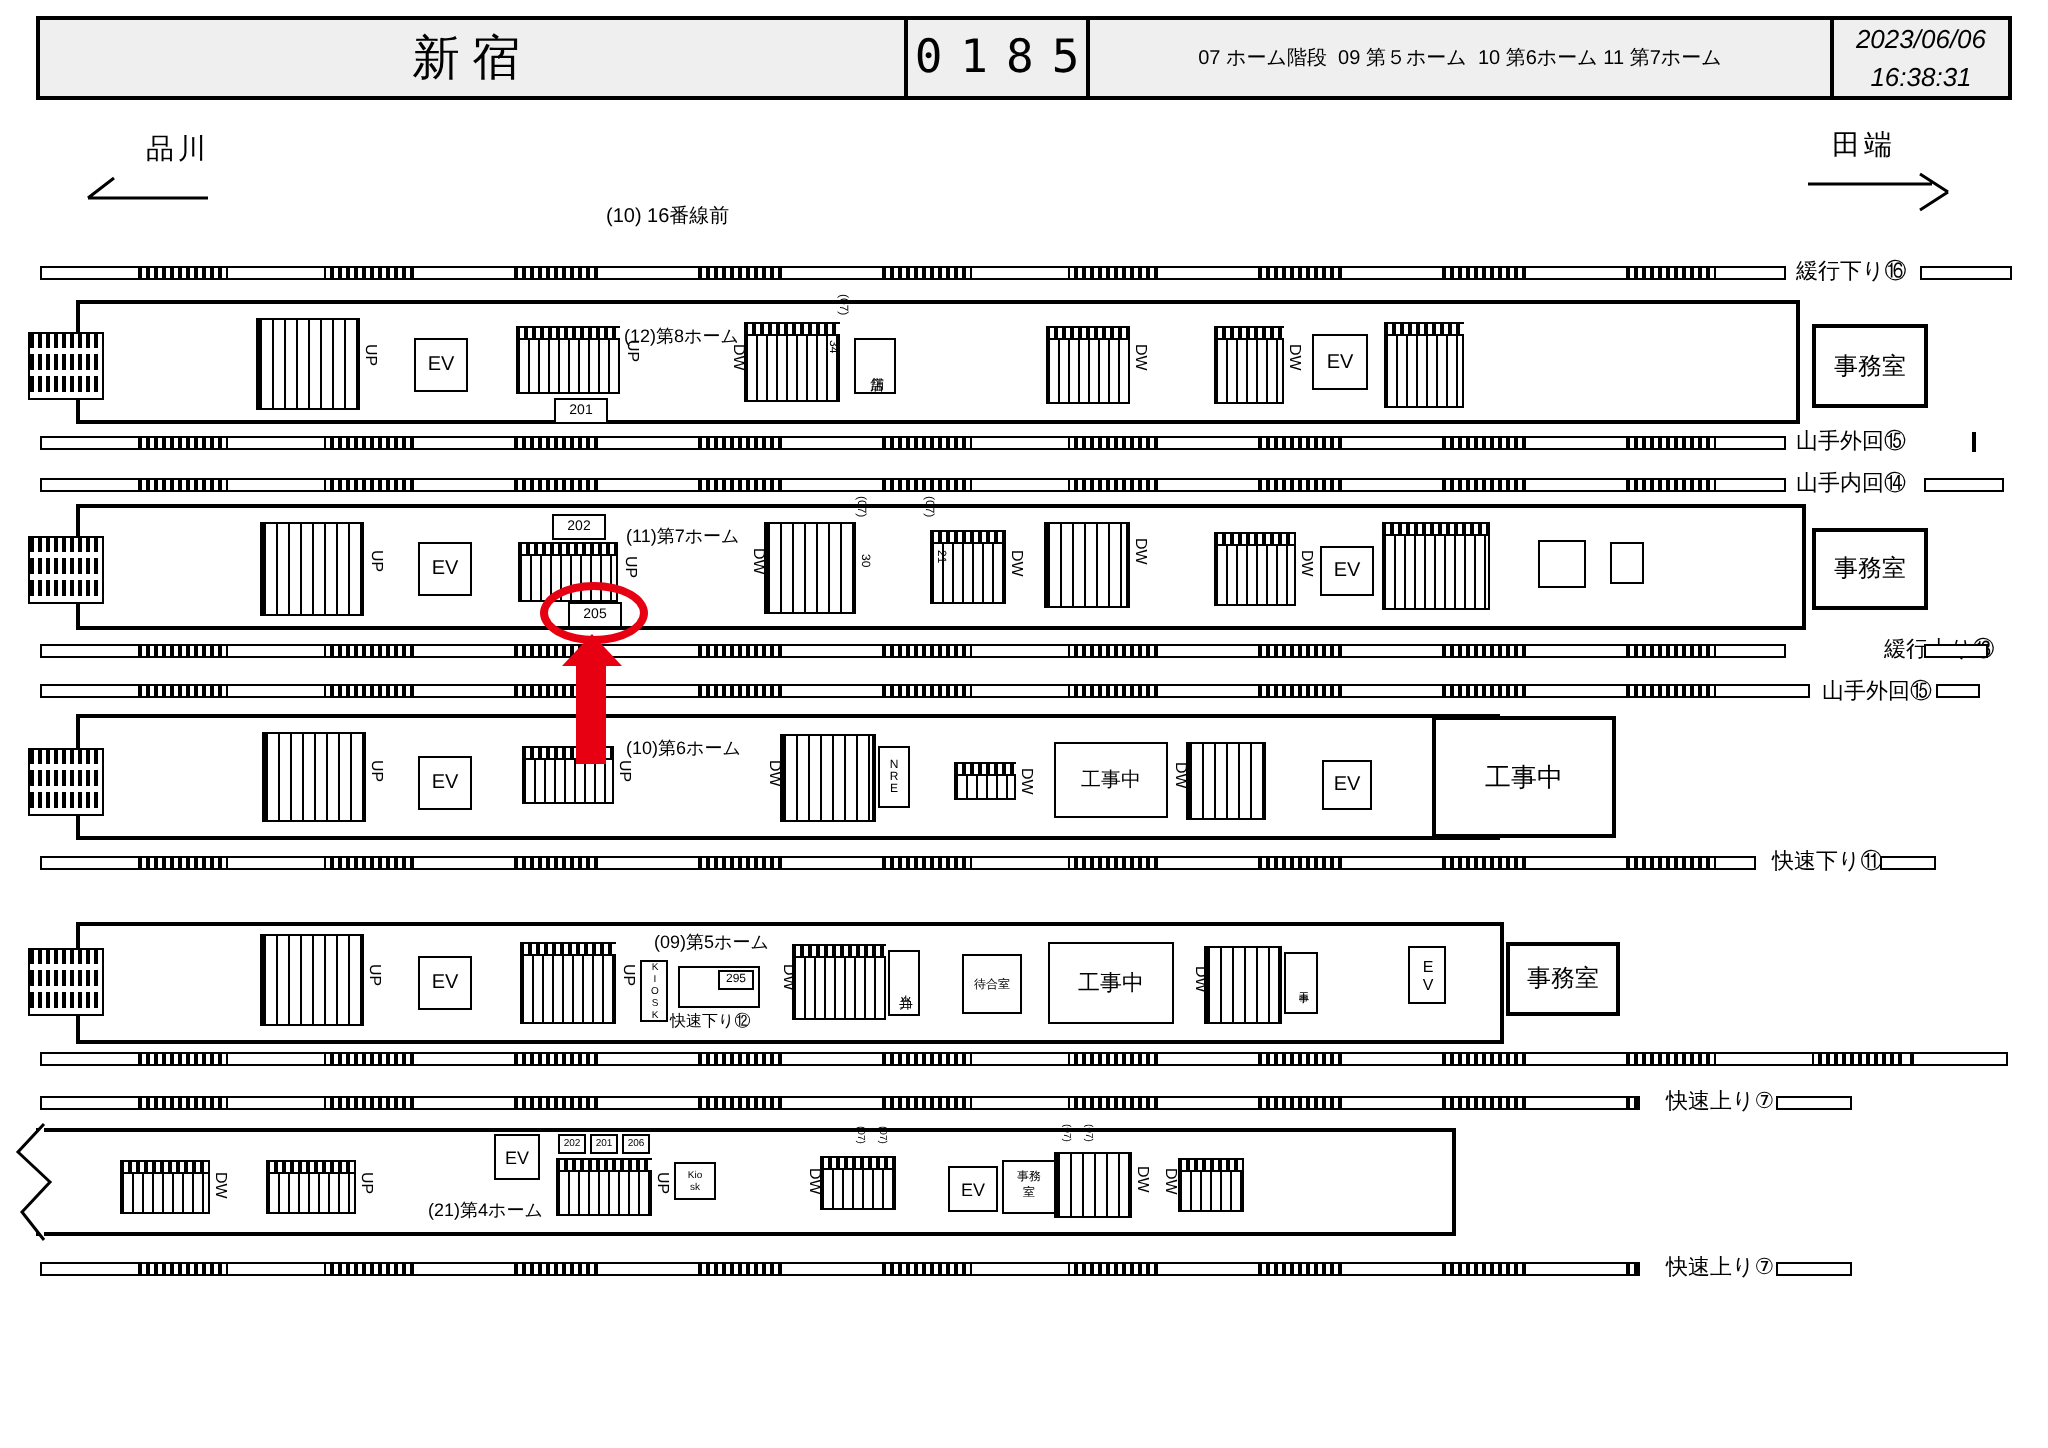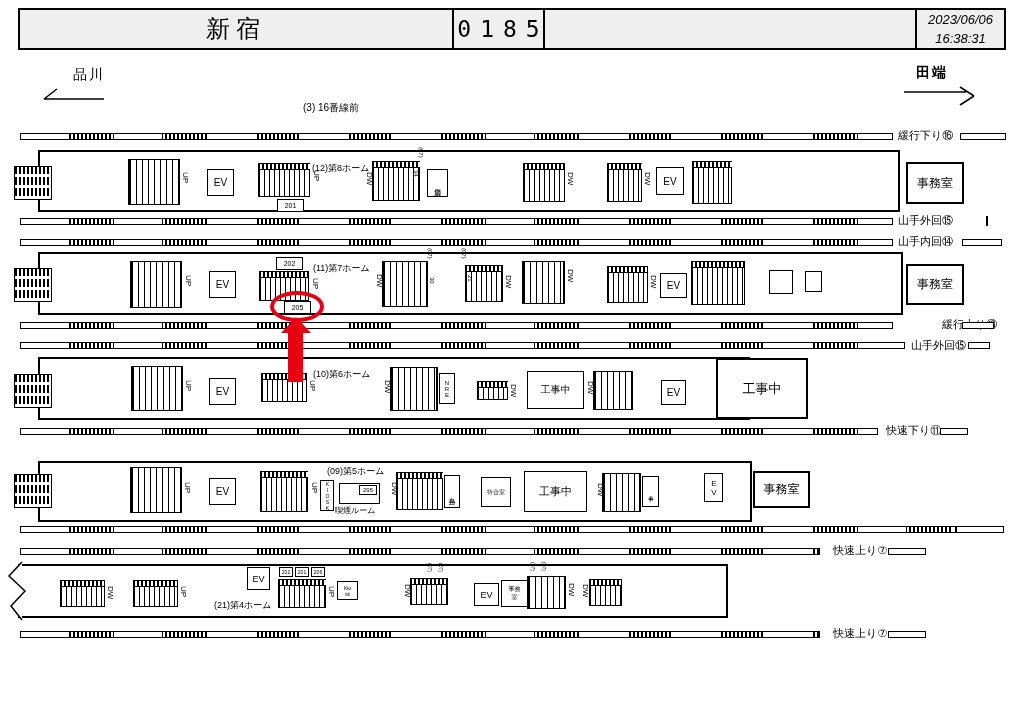--- a/index.html
+++ b/index.html
@@ -51,37 +51,38 @@
 </style>
 </head>
 <body>
 
 <div id="page">
 
   <div class="abs header" style="left:18px;top:8px;width:988px;height:42px;">
     <div class="hcell h-station" style="width:432px;">新宿</div>
     <div class="hcell h-code" style="width:93px;">0185</div>
     <div class="hcell h-legend" style="width:370px;">
+      <div>07 ホーム階段  09 第５ホーム  10 第6ホーム 11 第7ホーム</div>
     </div>
     <div class="hcell h-dt" style="flex:1;font-style:italic;">
       <div>2023/06/06</div>
       <div>16:38:31</div>
     </div>
   </div>
 
   <div class="abs nav-station" style="left:73px;top:66px;">品川</div>
   <svg class="abs" style="left:42px;top:86px;" width="64" height="16" viewBox="0 0 64 16">
     <path d="M2 13 H62 M2 13 L15 3" stroke="#000" stroke-width="1.5" fill="none"></path>
   </svg>
-  <div class="abs nav-station" style="left:916px;top:64px;font-weight:bold;">田端</div>
+  <div class="abs nav-station" style="left:916px;top:64px;">田端</div>
   <svg class="abs" style="left:902px;top:84px;" width="78" height="24" viewBox="0 0 78 24">
     <path d="M2 8 H64 M58 3 L72 12 M58 21 L72 12" stroke="#000" stroke-width="1.5" fill="none"></path>
   </svg>
 
-  <div class="abs" style="left:303px;top:101px;font-size:10px;">(3) 16番線前</div>
+  <div class="abs" style="left:303px;top:101px;font-size:10px;">(10) 16番線前</div>
 
   <div class="abs track" style="left:20px;top:133px;width:873px;"></div>
   <div class="abs tlabel" style="left:898px;top:128px;">緩行下り⑯</div>
   <div class="abs endrect" style="left:960px;top:133px;width:46px;"></div>
 
   <div class="abs track" style="left:20px;top:218px;width:873px;"></div>
   <div class="abs tlabel" style="left:898px;top:213px;">山手外回⑮</div>
   <div class="abs endtick" style="left:986px;top:216px;"></div>
 
   <div class="abs track" style="left:20px;top:239px;width:873px;"></div>
@@ -188,21 +189,21 @@
   <div class="abs ladder" style="left:14px;top:474px;width:38px;height:34px;"></div>
   <div class="stairs" style="left:130px;top:467px;width:52px;height:46px;"></div>
   <div class="abs vlabel" style="left:183px;top:482px;">UP</div>
   <div class="abs box" style="left:209px;top:478px;width:27px;height:27px;font-size:10px;">EV</div>
   <div class="esc" style="left:260px;top:471px;width:48px;height:41px;"></div>
   <div class="abs vlabel" style="left:310px;top:482px;">UP</div>
   <div class="abs box vupright" style="left:320px;top:480px;width:14px;height:31px;font-size:5px;">KIOSK</div>
   <div class="abs pname" style="left:327px;top:465px;">(09)第5ホーム</div>
   <div class="abs box" style="left:339px;top:483px;width:41px;height:21px;"></div>
   <div class="abs numbox" style="left:359px;top:485px;width:18px;height:10px;font-size:6px;">295</div>
-  <div class="abs" style="left:335px;top:505px;font-size:8px;white-space:nowrap;">喫煙ルーム</div>
+  <div class="abs" style="left:335px;top:505px;font-size:8px;white-space:nowrap;">快速下り⑫</div>
   <div class="abs vlabel" style="left:390px;top:482px;">DW</div>
   <div class="esc" style="left:396px;top:472px;width:47px;height:38px;"></div>
   <div class="abs box vupright" style="left:444px;top:475px;width:16px;height:33px;font-size:7px;">弁当</div>
   <div class="abs box" style="left:481px;top:477px;width:30px;height:30px;font-size:6px;">待合室</div>
   <div class="abs box" style="left:524px;top:471px;width:63px;height:41px;font-size:11px;">工事中</div>
   <div class="abs vlabel" style="left:596px;top:483px;">DW</div>
   <div class="stairs" style="left:602px;top:473px;width:39px;height:39px;"></div>
   <div class="abs box vupright" style="left:642px;top:476px;width:17px;height:31px;font-size:5px;">工事中</div>
   <div class="abs box vupright" style="left:704px;top:473px;width:19px;height:29px;font-size:8px;">EV</div>
   <div class="abs box2" style="left:753px;top:471px;width:57px;height:37px;font-size:12px;">事務室</div>

